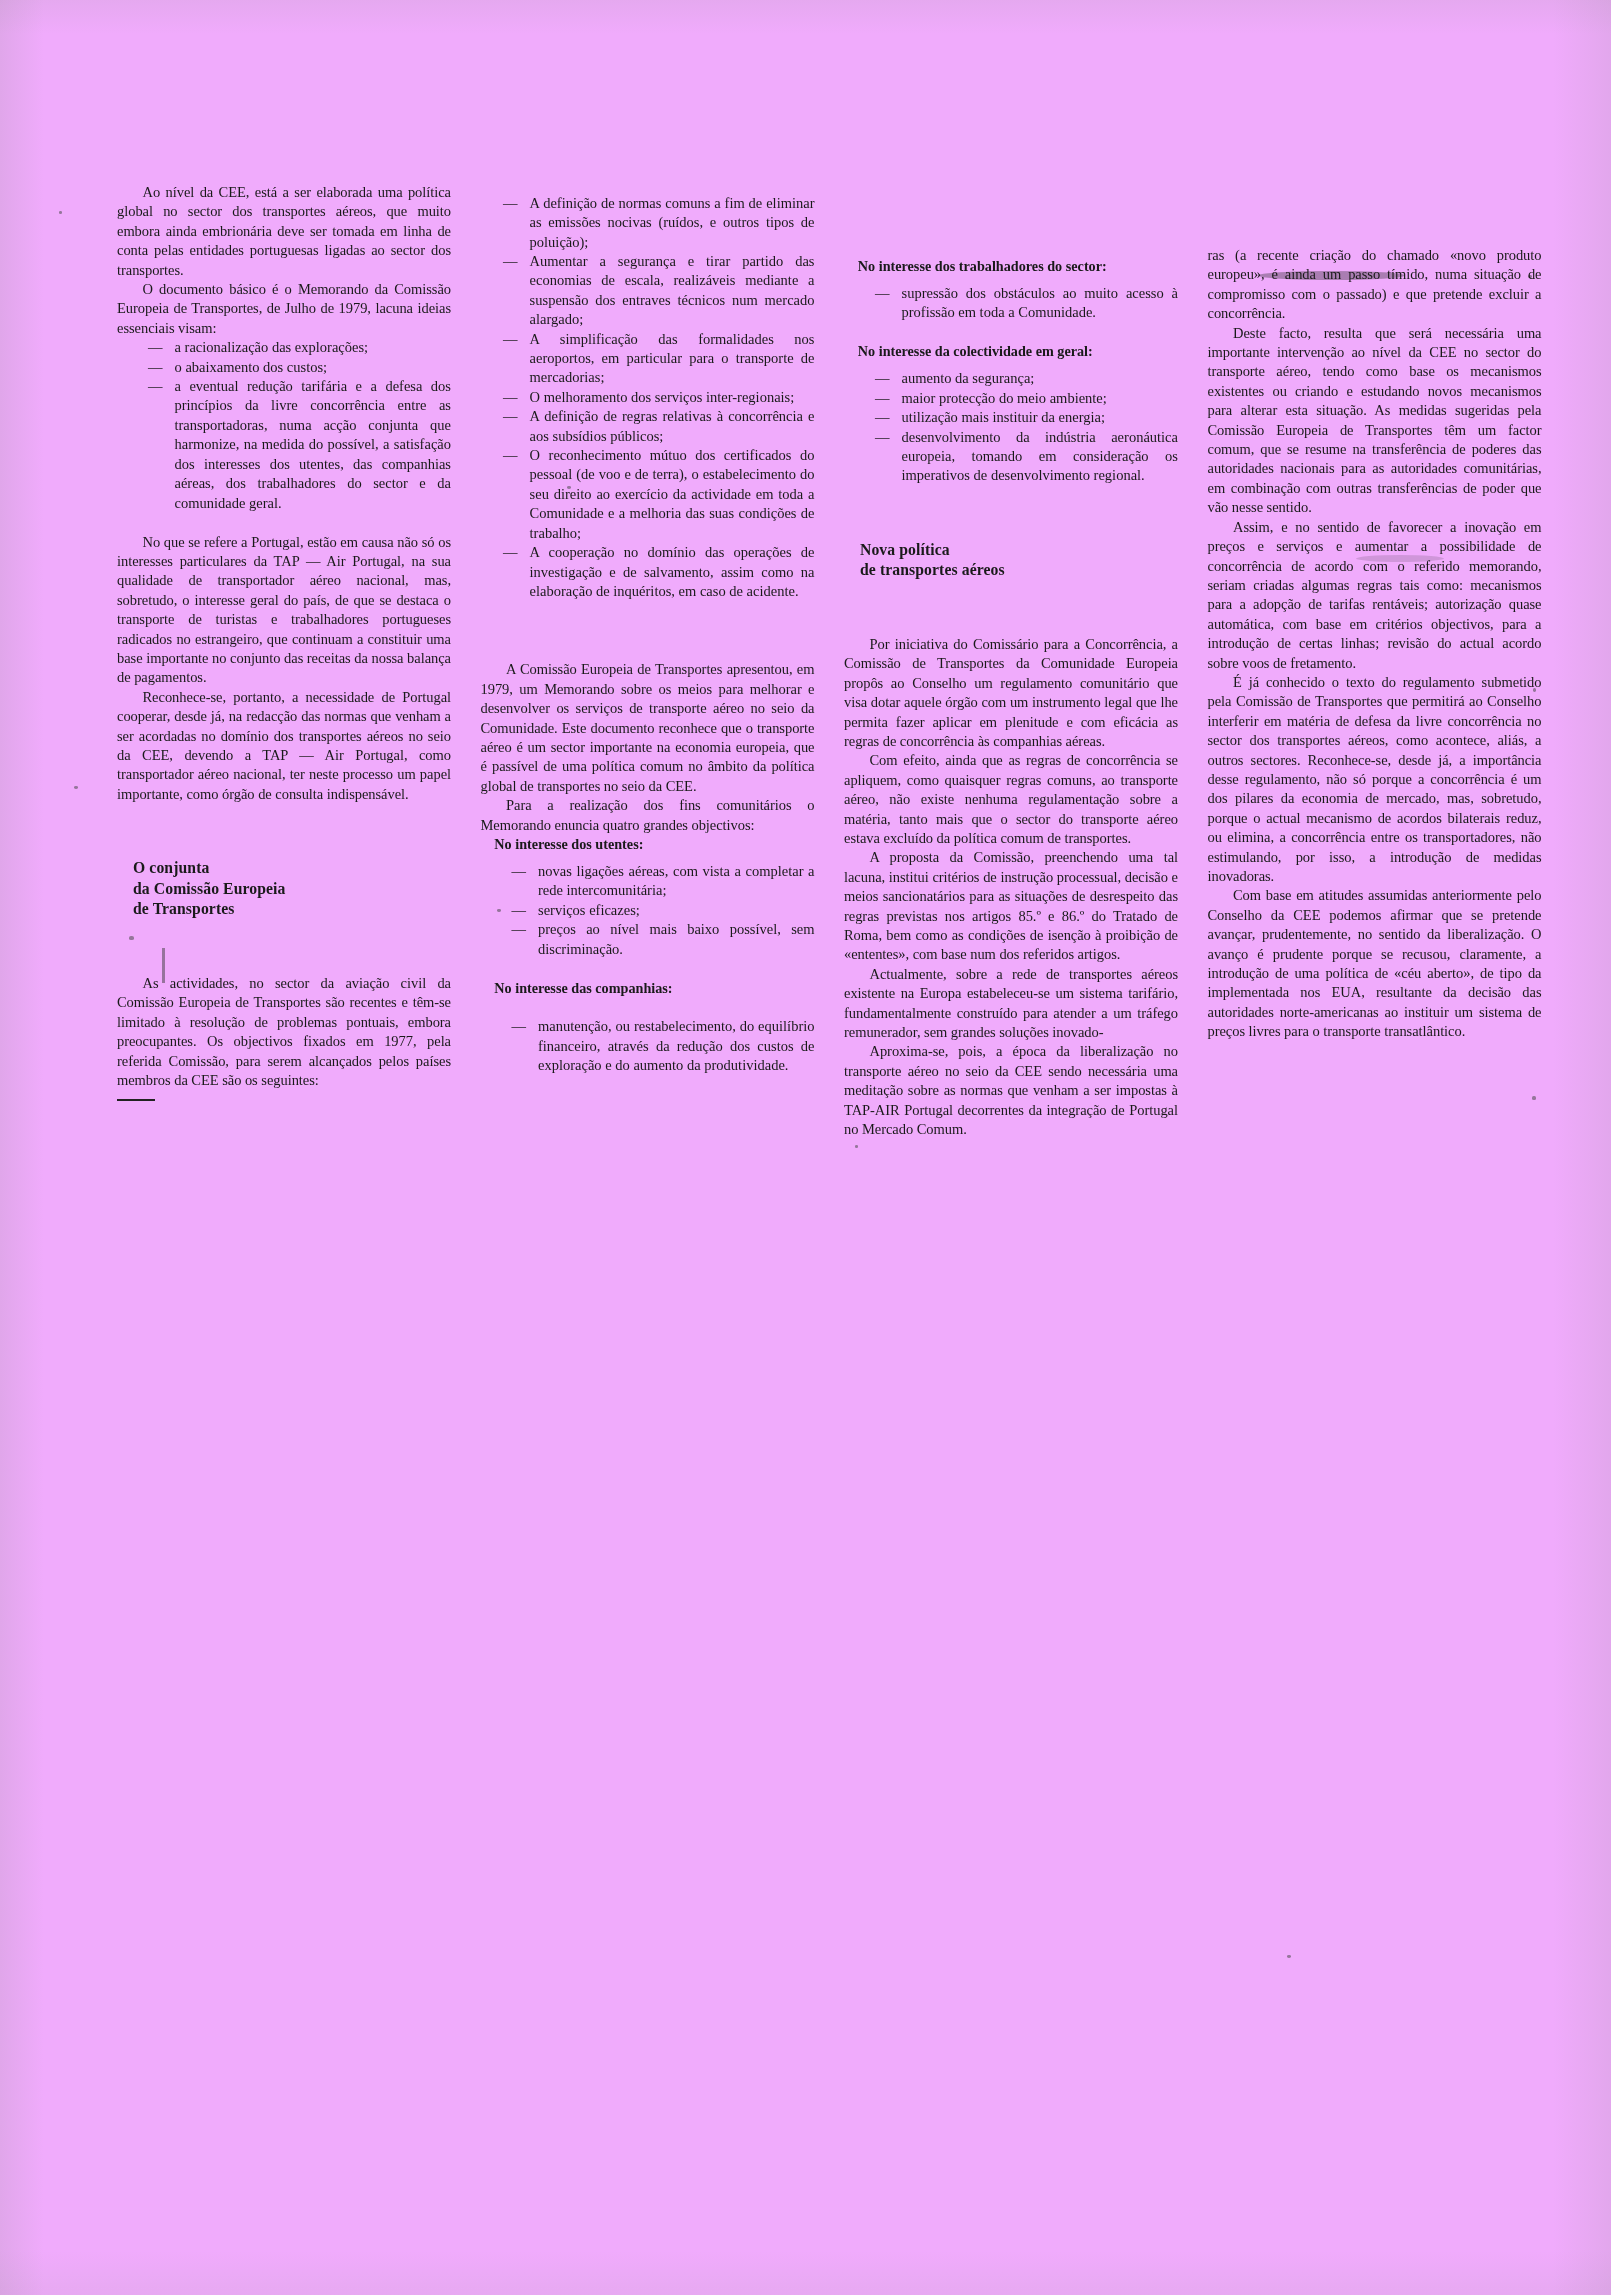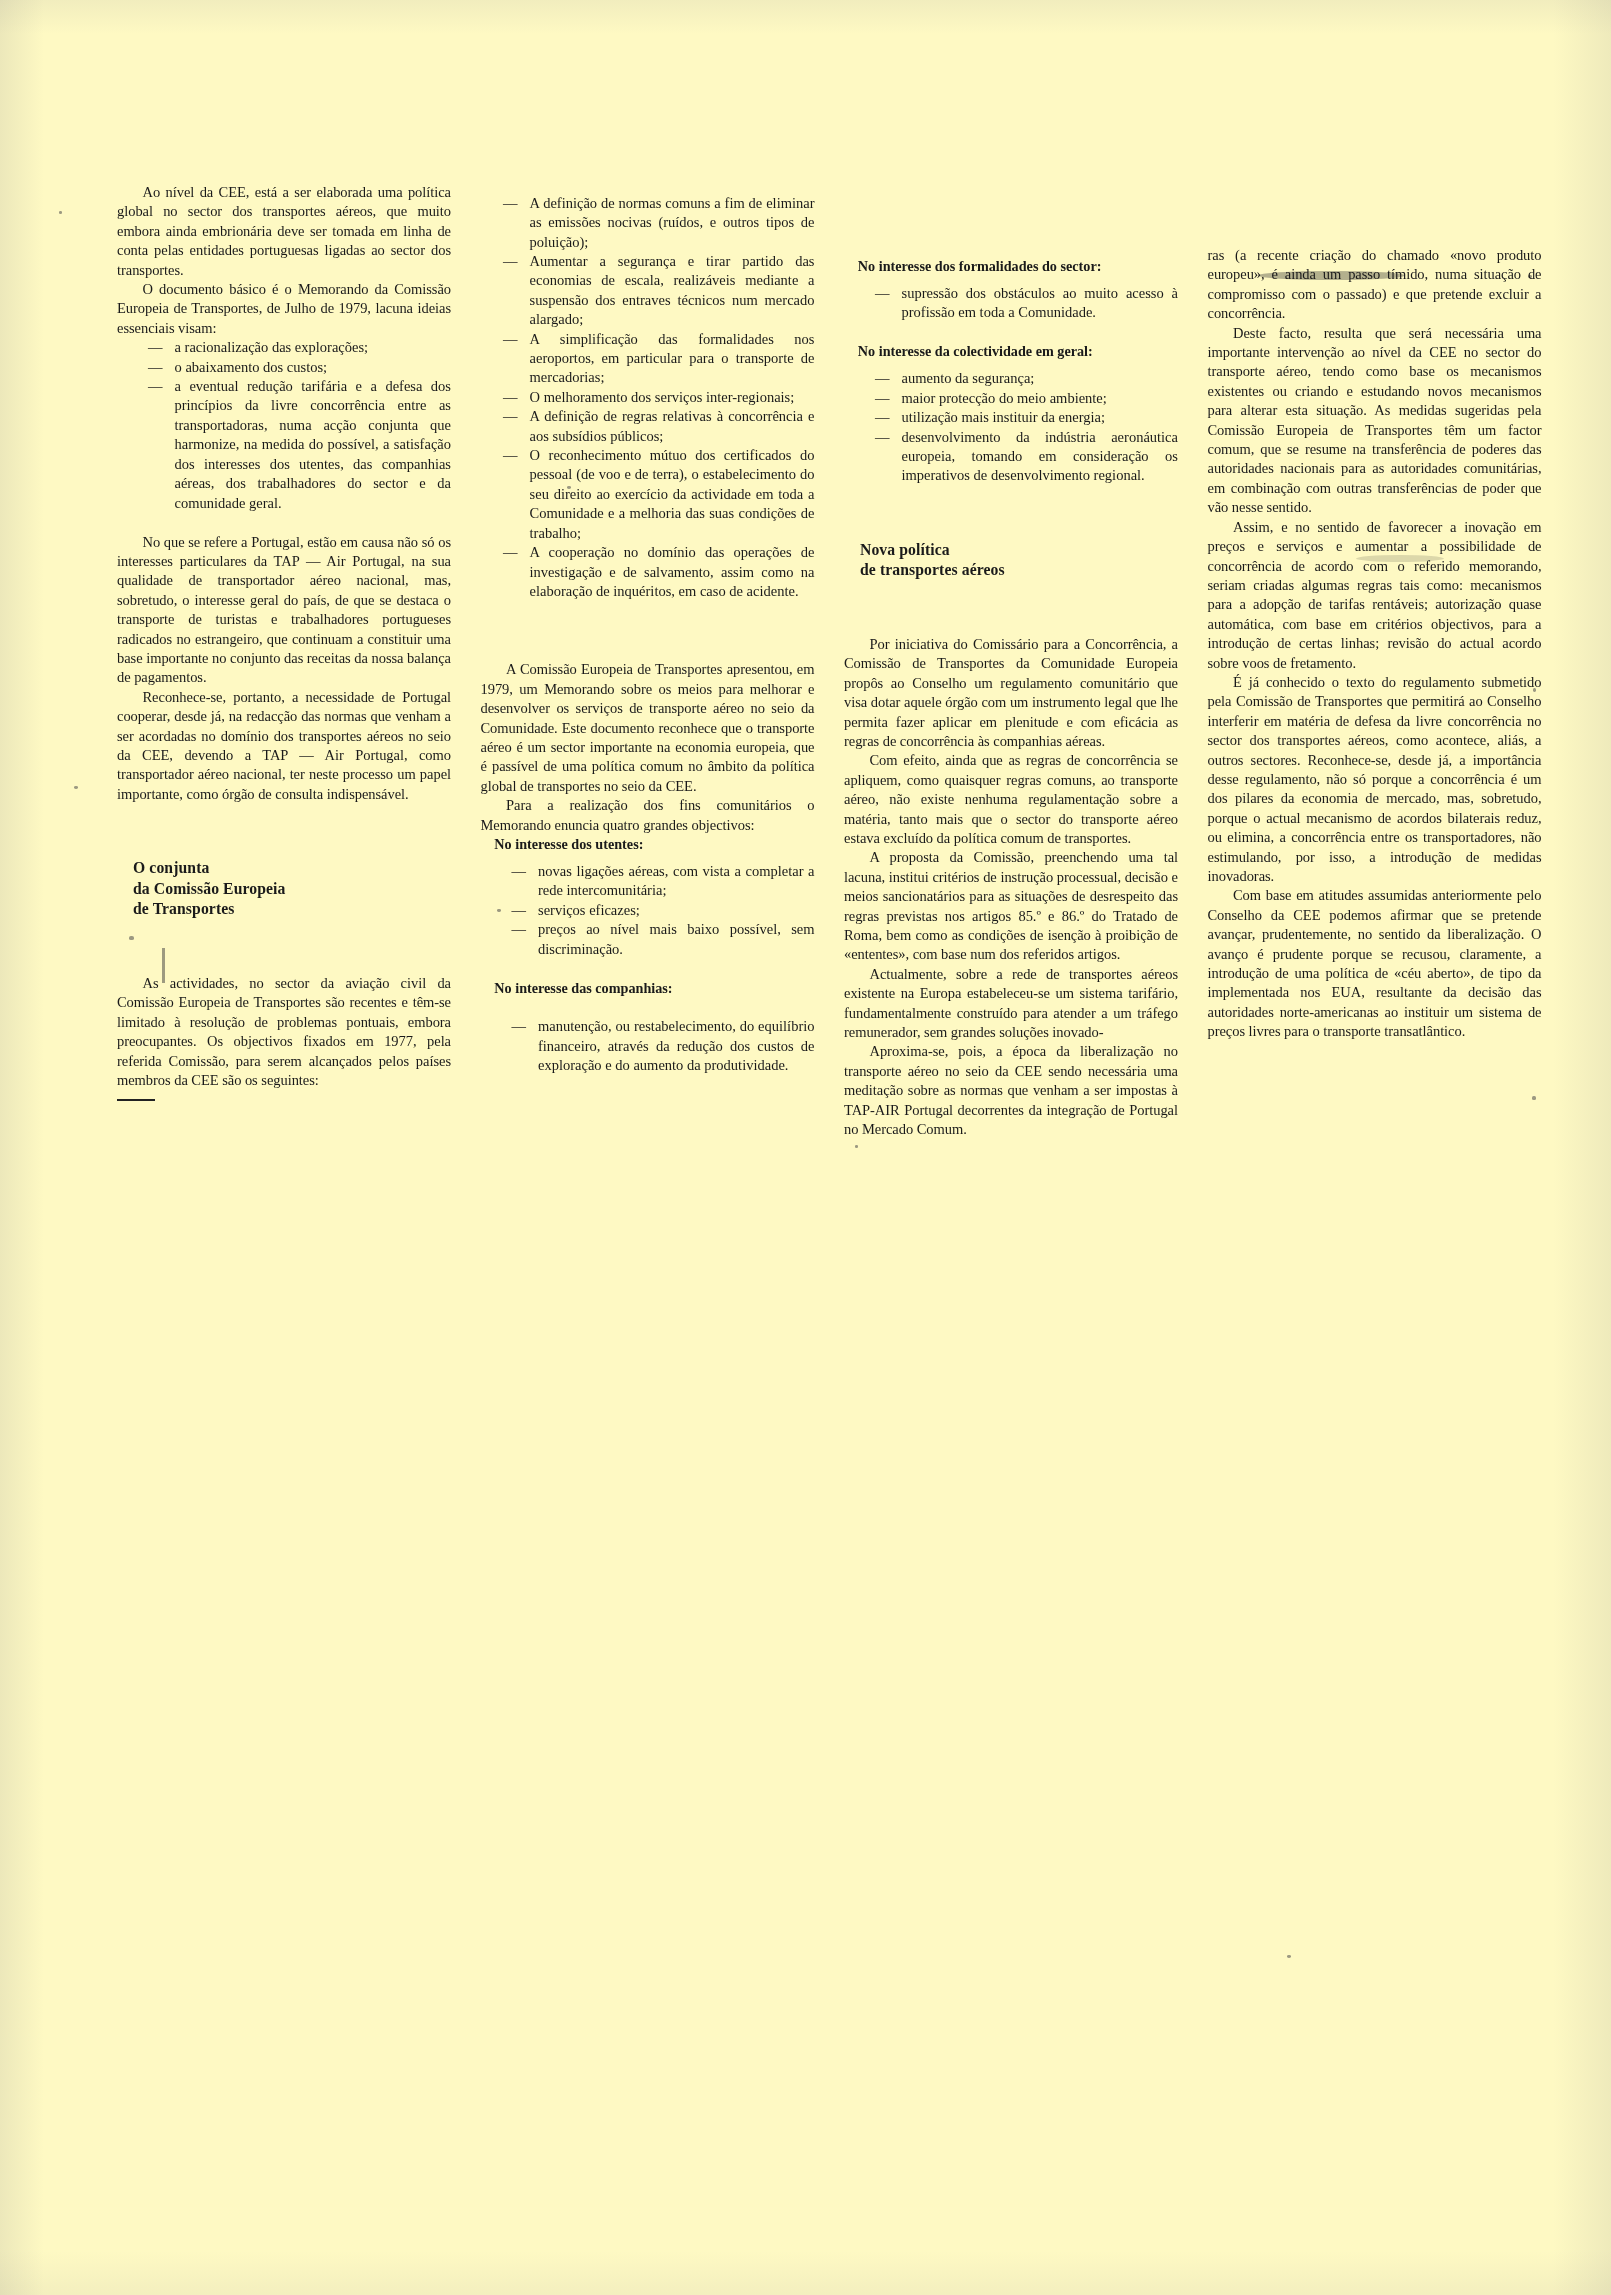--- a/index.html
+++ b/index.html
@@ -15,21 +15,21 @@
     color: #1a1a1a;
     overflow: hidden;
   }
 
   
   .page {
     position: absolute;
     left: 0; top: 0;
     width: 1612px;
     height: 2295px;
-    background: #fef9c3;
+    background: #f0abfc;
   }
 
   
   .scan-edge-left {
     position: absolute;
     left: 0; top: 0;
     width: 44px; height: 2295px;
     background: linear-gradient(to right, rgba(140,140,140,0.16), rgba(255,255,255,0));
     pointer-events: none;
   }
@@ -249,21 +249,21 @@
 
       <div class="gap-m"></div>
 
       <ul class="dashlist">
         <li><span class="dash">—</span><span>manutenção, ou restabelecimento, do equilíbrio financeiro, através da redução dos custos de exploração e do aumento da produtividade.</span></li>
       </ul>
     </div>
 
     <div class="col col-3">
 
-      <h3 class="sub-head">No interesse dos formalidades do sector:</h3>
+      <h3 class="sub-head">No interesse dos trabalhadores do sector:</h3>
 
       <div class="gap-s"></div>
 
       <ul class="dashlist">
         <li><span class="dash">—</span><span>supressão dos obstáculos ao muito acesso à profissão em toda a Comunidade.</span></li>
       </ul>
 
       <div class="gap-m"></div>
 
       <h3 class="sub-head">No interesse da colectividade em geral:</h3>

